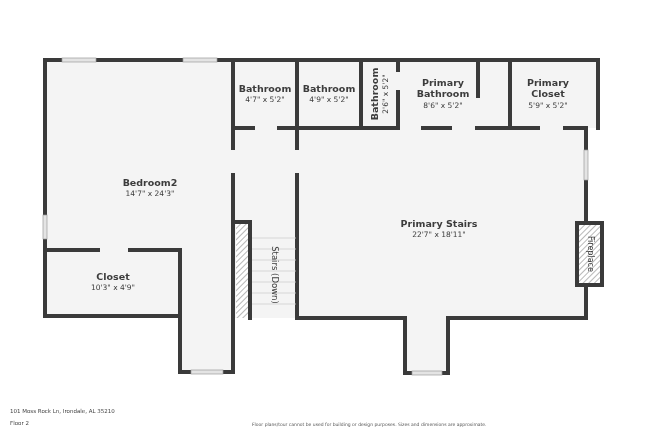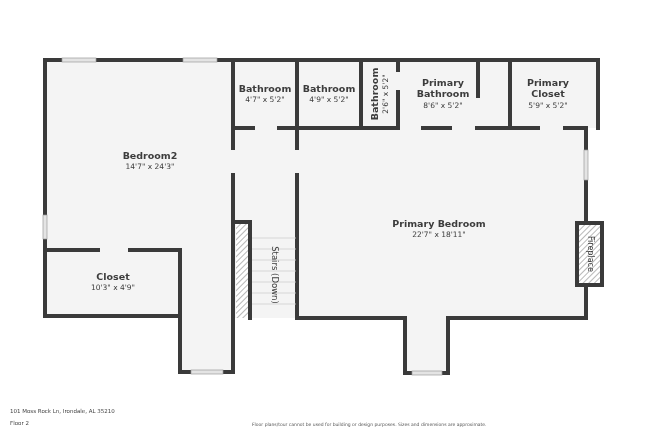--- a/index.html
+++ b/index.html
@@ -101,21 +101,21 @@
       <line x1="252" y1="271" x2="296" y2="271"></line>
       <line x1="252" y1="282" x2="296" y2="282"></line>
       <line x1="252" y1="293" x2="296" y2="293"></line>
       <line x1="252" y1="304" x2="296" y2="304"></line>
     </g>
   </g>
 
   <rect x="577" y="223" width="25" height="62" fill="url(#hatch)" stroke="#3a3a3a" stroke-width="4"></rect>
 </svg>
 
-<div class="lbl" style="left:150px;top:161px;">
+<div class="lbl" style="left:150px;top:188px;">
   <span class="name">Bedroom2</span>
   <span class="dim">14'7" x 24'3"</span>
 </div>
 <div class="lbl" style="left:113px;top:282px;">
   <span class="name">Closet</span>
   <span class="dim">10'3" x 4'9"</span>
 </div>
 <div class="lbl" style="left:265px;top:94px;">
   <span class="name">Bathroom</span>
   <span class="dim">4'7" x 5'2"</span>
@@ -132,21 +132,21 @@
   <span class="name">Primary</span>
   <span class="name">Bathroom</span>
   <span class="dim">8'6" x 5'2"</span>
 </div>
 <div class="lbl" style="left:548px;top:93px;">
   <span class="name">Primary</span>
   <span class="name">Closet</span>
   <span class="dim">5'9" x 5'2"</span>
 </div>
 <div class="lbl" style="left:439px;top:229px;">
-  <span class="name">Primary Bedroom</span>
+  <span class="name">Primary Stairs</span>
   <span class="dim">22'7" x 18'11"</span>
 </div>
 <div class="lbl vert" style="left:275px;top:275px;">
   <span class="name" style="font-weight:normal;font-size:8.5px;">Stairs (Down)</span>
 </div>
 <div class="lbl vert" style="left:590px;top:254px;">
   <span class="name" style="font-weight:normal;font-size:8px;">Fireplace</span>
 </div>
 
 <div class="footer-addr">101 Moss Rock Ln, Irondale, AL 35210</div>

